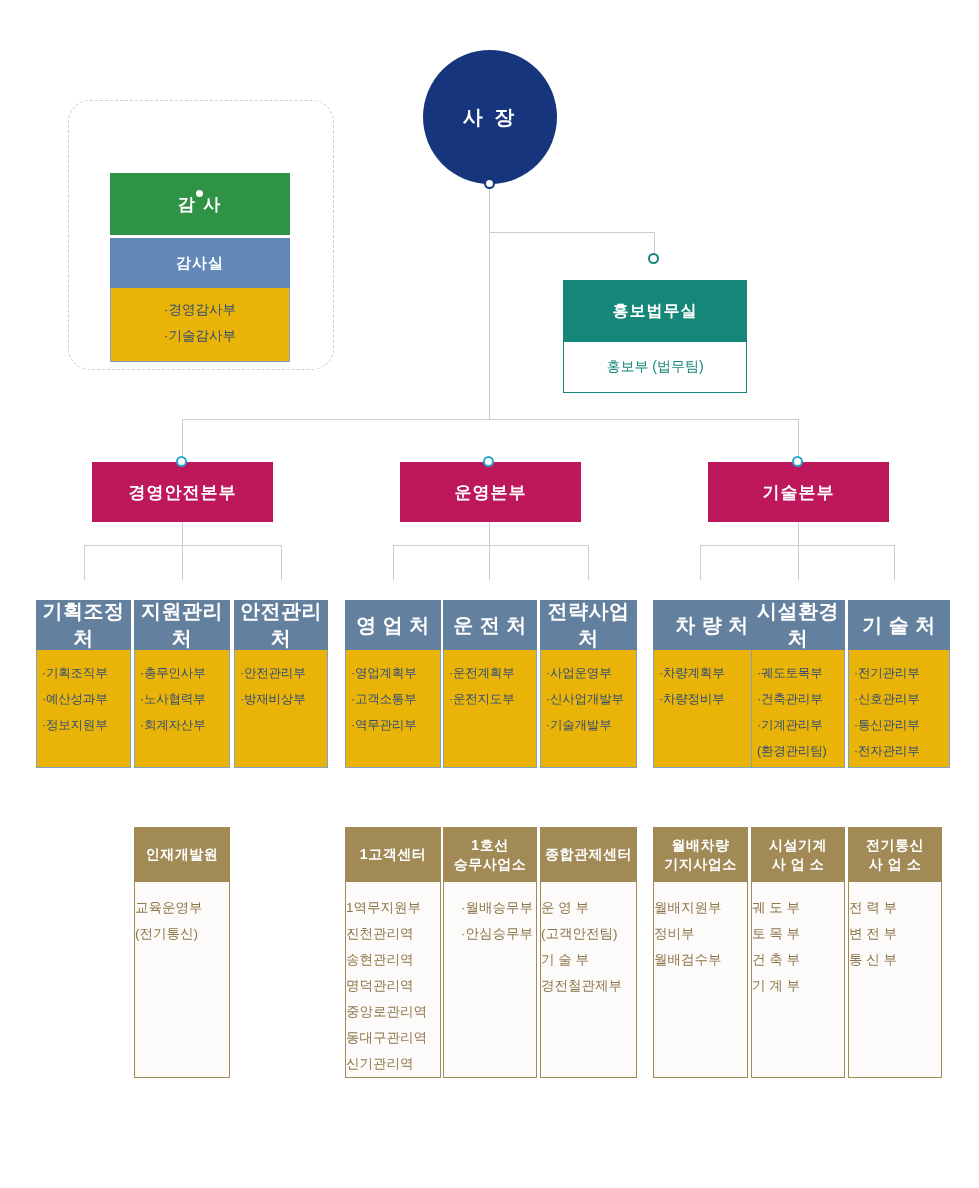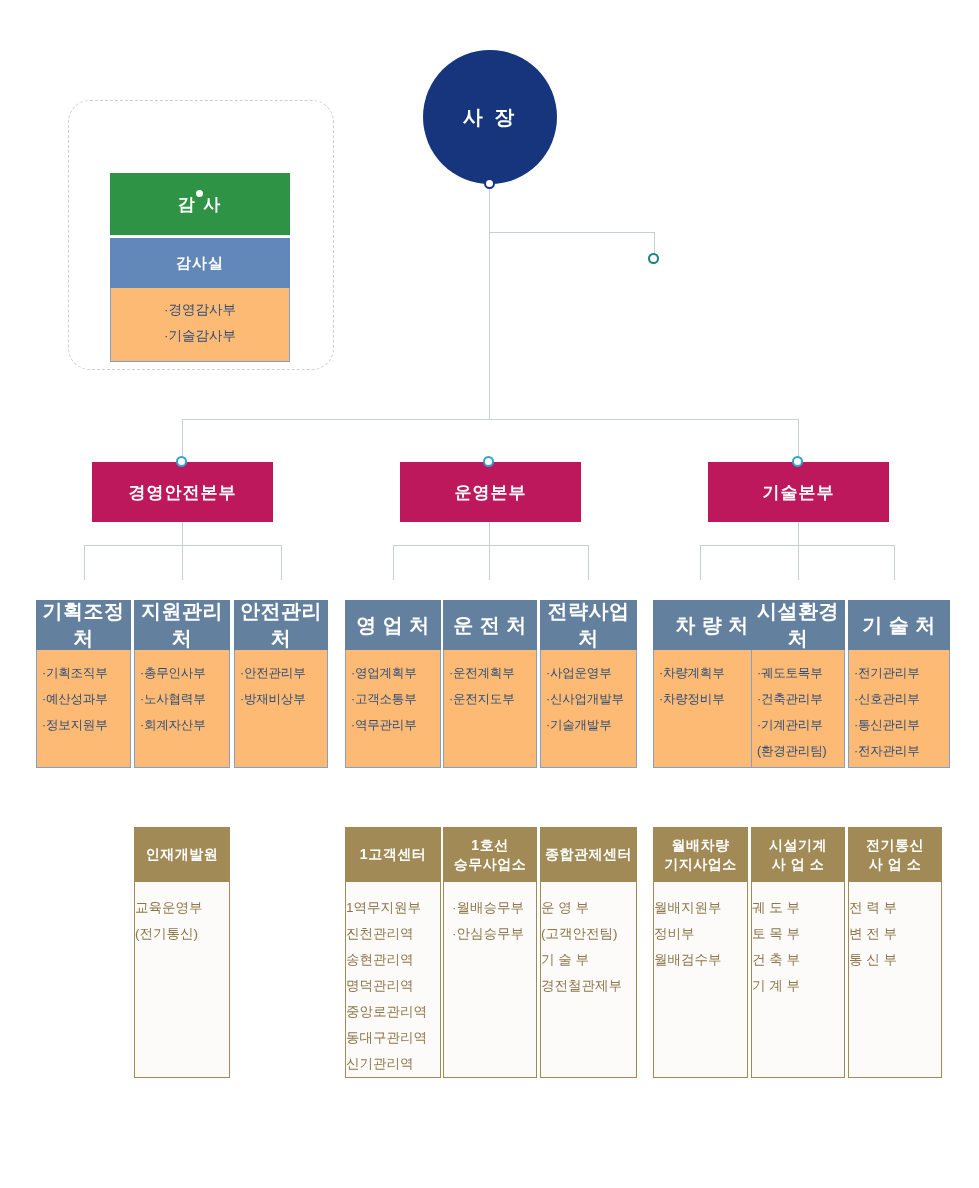--- a/index.html
+++ b/index.html
@@ -23,21 +23,21 @@
     display:flex;align-items:center;justify-content:center;color:#fff;font-weight:bold;
     font-size:17px;letter-spacing:2px;z-index:4;margin-top:40px;}
 
   .ceo{position:absolute;left:423px;top:50px;width:134px;height:134px;border-radius:50%;
     background:#16357c;display:flex;align-items:center;justify-content:center;color:#fff;
     font-weight:bold;font-size:20px;letter-spacing:3px;z-index:4;}
 
   .panel{position:absolute;z-index:4;}
   .panel .head{display:flex;flex-direction:column;align-items:center;justify-content:center;
     color:#fff;font-weight:bold;text-align:center;margin-top:20px;}
-  .panel .body{display:flex;flex-direction:column;box-sizing:border-box;background:#fdba74;}
+  .panel .body{display:flex;flex-direction:column;box-sizing:border-box;background:#eab308;}
   .panel .body .line{white-space:nowrap;}
 
   .audit-office{left:110px;top:218px;width:180px;}
   .audit-office .head{height:50px;background:#6288b9;font-size:15px;letter-spacing:1px;}
   .audit-office .body{height:74px;border:1px solid #84a0c4;border-top:none;align-items:center;
     padding-top:9px;color:#2e4d78;font-size:13.5px;line-height:26px;}
 
   .pr{left:563px;top:260px;width:184px;}
   .pr .head{height:62px;background:#158678;font-size:16px;letter-spacing:1px;}
   .pr .body{height:51px;border:1px solid #158678;border-top:none;background:#ffffff;
@@ -50,21 +50,21 @@
   .dept{top:580px;}
   .dept .head{height:50px;background:#64809f;font-size:20px;letter-spacing:0.5px;}
   .dept .body{height:118px;border:1px solid #84a0c4;border-top:none;
     padding:10px 2px 0 5px;color:#2e4d78;font-size:12.5px;line-height:26px;
     align-items:flex-start;letter-spacing:-0.2px;}
 
   .unit{top:807px;}
   .unit .head{height:55px;background:#a18a55;font-size:14px;line-height:19px;letter-spacing:0.5px;}
   .unit .body{height:196px;border:1px solid #a18a55;border-top:none;background:#fcfbf9;
     padding-top:13px;color:#8d7649;font-size:13.5px;line-height:26px;}
-  .unit.left-list .body{align-items:flex-start;padding-left:8px;}
+  .unit.left-list .body{align-items:flex-start;padding-left:17px;}
 </style>
 </head>
 <body>
 
 <div class="canvas">
 
   <div class="vline" style="left:199px;top:195px;height:23px;"></div>
   <div class="vline" style="left:489px;top:184px;height:235px;"></div>
   <div class="hline" style="left:489px;top:232px;width:166px;"></div>
   <div class="vline" style="left:654px;top:232px;height:27px;"></div>
@@ -108,20 +108,28 @@
     <div class="body">
         <div class="line">·경영감사부</div>
         <div class="line">·기술감사부</div>
       </div>
   </div>
 
   <div class="ceo">
     <span>사 장</span>
   </div>
 
+  <div class="panel pr">
+    <div class="head">
+      <span>홍보법무실</span>
+    </div>
+    <div class="body">
+        <div class="line">홍보부 (법무팀)</div>
+      </div>
+  </div>
 
   <div class="division" style="left:92px;">
     <span>경영안전본부</span>
   </div>
   <div class="division" style="left:400px;">
     <span>운영본부</span>
   </div>
   <div class="division" style="left:708px;">
     <span>기술본부</span>
   </div>

